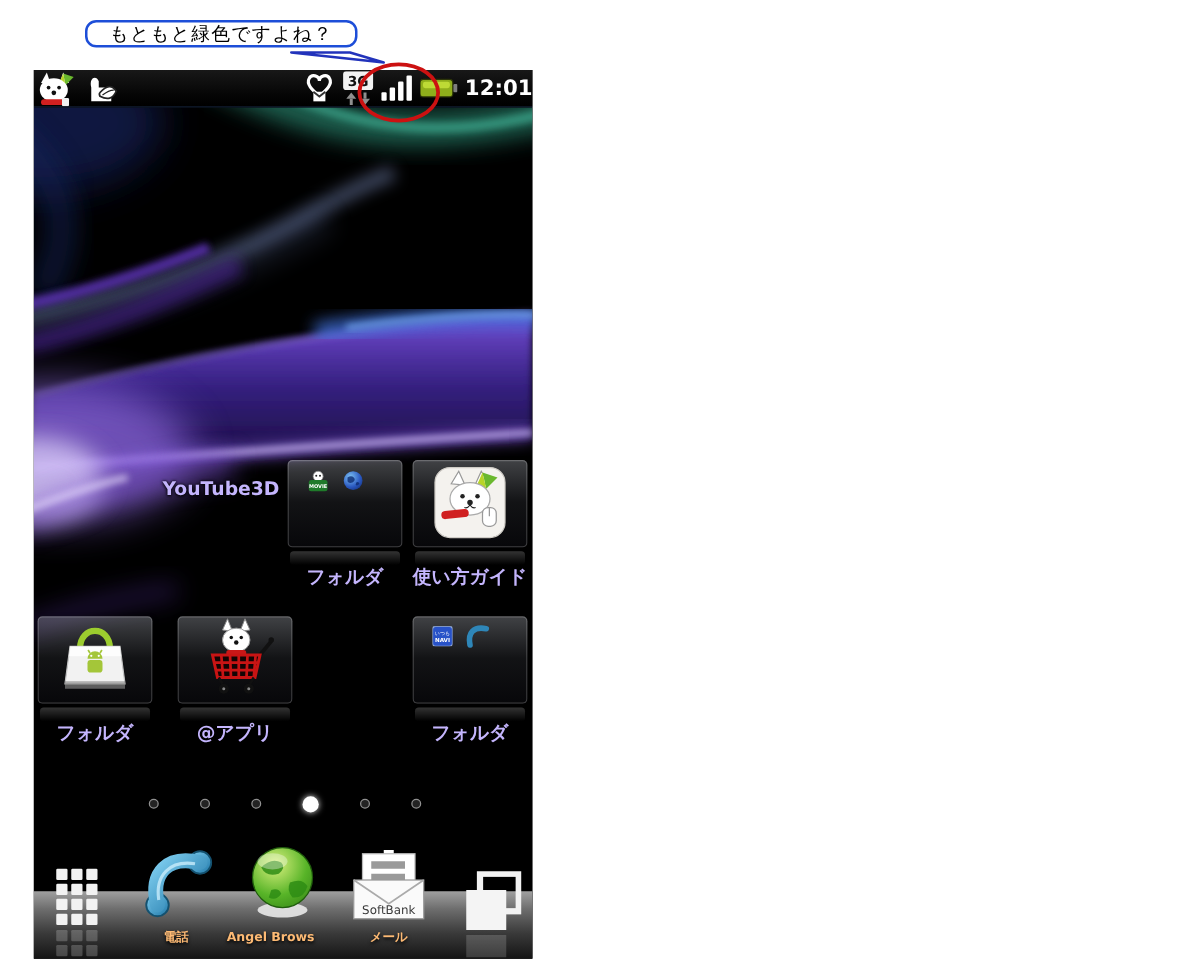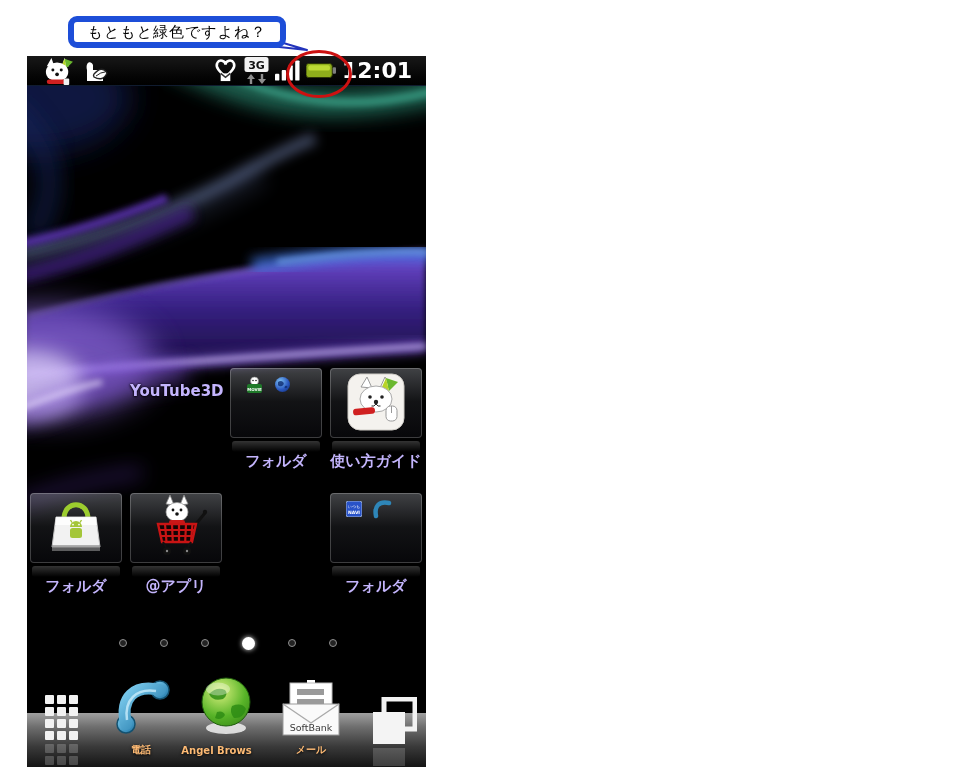--- a/index.html
+++ b/index.html
@@ -1,38 +1,38 @@
 <!DOCTYPE html>
 <html><head>
 <meta charset="utf-8">
 <style>
   html,body{margin:0;padding:0;background:#fff;}
   .page{position:relative;width:960px;height:778px;background:#fff;overflow:hidden;
         font-family:"DejaVu Sans","Liberation Sans",sans-serif;}
   svg text{font-family:"DejaVu Sans","Liberation Sans",sans-serif;}
 
   
-  .callout{position:absolute;left:68px;top:16px;width:218px;height:32px;box-sizing:border-box;
-           border:6px solid #1d4ed8;border-radius:9px;background:#fff;z-index:30;
+  .callout{position:absolute;left:68px;top:16px;width:218px;height:22px;box-sizing:border-box;
+           border:2px solid #1d4ed8;border-radius:9px;background:#fff;z-index:30;
            display:flex;align-items:center;justify-content:center;
            font-size:15px;color:#000;letter-spacing:1px;}
   .tailsvg{position:absolute;left:0;top:0;width:960px;height:778px;z-index:29;pointer-events:none;}
   .red-ellipse{position:absolute;left:286px;top:50px;width:60px;height:42px;
                border:3px solid #cc1111;border-radius:50%;z-index:28;}
 
   
   .phone{position:absolute;left:27px;top:56px;width:399px;height:711px;background:#000;overflow:hidden;}
   .statusbar{position:absolute;left:0;top:0;width:100%;height:30px;z-index:6;
              background:linear-gradient(#181818,#050505 70%,#000);
-             display:flex;align-items:center;padding:0 14px;box-sizing:border-box;
+             display:flex;align-items:center;padding:0 0;box-sizing:border-box;
              border-bottom:1px solid #101c30;}
   .sb-left{display:flex;align-items:center;gap:4px;}
   .sb-spacer{flex:1;}
   .sb-right{display:flex;align-items:center;gap:6px;}
-  .sb-time{color:#fff;font-size:22px;font-weight:bold;letter-spacing:0px;}
+  .sb-time{color:#fff;font-size:17px;font-weight:bold;letter-spacing:0px;}
 
   .wallpaper{position:absolute;left:0;top:30px;width:399px;height:681px;z-index:1;}
 
   
   .cell{position:absolute;width:92px;z-index:3;text-align:center;}
   .tile{position:relative;width:92px;height:70px;border-radius:4px;
         background:linear-gradient(rgba(215,220,230,.30),rgba(130,135,150,.14) 48%,rgba(25,25,35,.28));
         box-shadow:inset 0 0 0 1px rgba(255,255,255,.22), 0 2px 4px rgba(0,0,0,.5);}
   .tile::after{content:"";position:absolute;left:2px;right:2px;top:73px;height:11px;border-radius:3px;
         background:linear-gradient(rgba(255,255,255,.20),rgba(255,255,255,0));}
@@ -233,21 +233,21 @@
           <line x1="34" y1="27.5" x2="35.5" y2="25" stroke="#a4c639" stroke-width="1.4"></line>
           <circle cx="27" cy="29.6" r=".9" fill="#fff"></circle>
             <circle cx="33" cy="29.6" r=".9" fill="#fff"></circle>
           <rect x="24" y="33" width="12" height="10" rx="2.5" fill="#a4c639"></rect>
           <rect x="6" y="50" width="48" height="6" fill="#8a8a8a" opacity=".65"></rect>
         </svg>
       </div>
       <div class="applabel">フォルダ</div>
     </div>
 
-    <div class="cell" style="left:103px;top:437px;">
+    <div class="cell" style="left:115px;top:437px;">
       <div class="tile">
         <svg class="appicon" style="left:14px;top:0px;" width="64" height="66" viewBox="0 0 64 66">
           <polygon points="22,11 26,2 30,12" fill="#fff" stroke="#888" stroke-width=".8"></polygon>
           <polygon points="36,12 40,2 44,11" fill="#fff" stroke="#888" stroke-width=".8"></polygon>
           <ellipse cx="33" cy="19" rx="11" ry="9.5" fill="#fff" stroke="#999" stroke-width=".8"></ellipse>
           <circle cx="29" cy="17" r="1.4" fill="#111"></circle>
             <circle cx="37" cy="17" r="1.4" fill="#111"></circle>
           <circle cx="33" cy="21" r="1.8" fill="#111"></circle>
           <rect x="25" y="27" width="16" height="4.5" rx="2.2" fill="#c81818"></rect>
           <line x1="52" y1="31" x2="61" y2="20" stroke="#111" stroke-width="3"></line>

